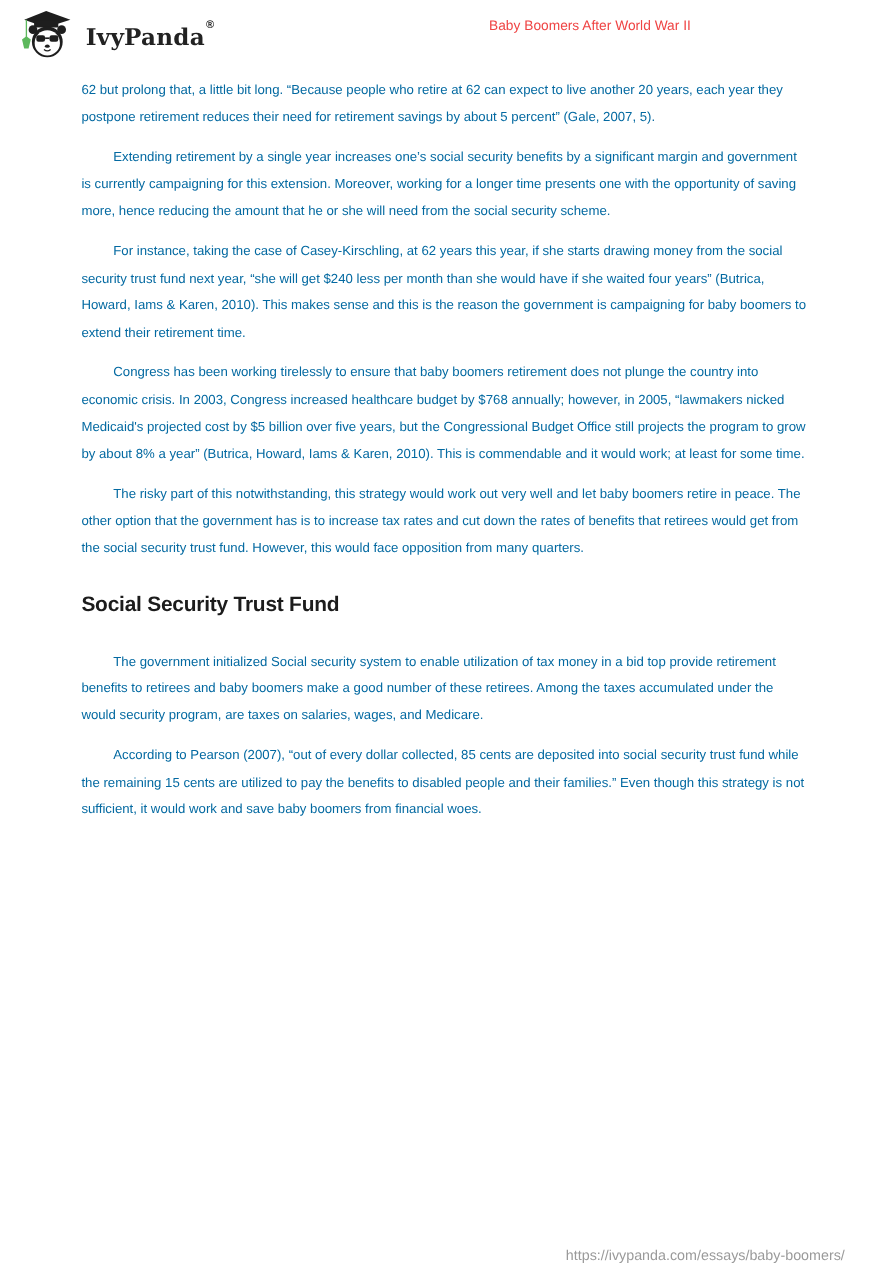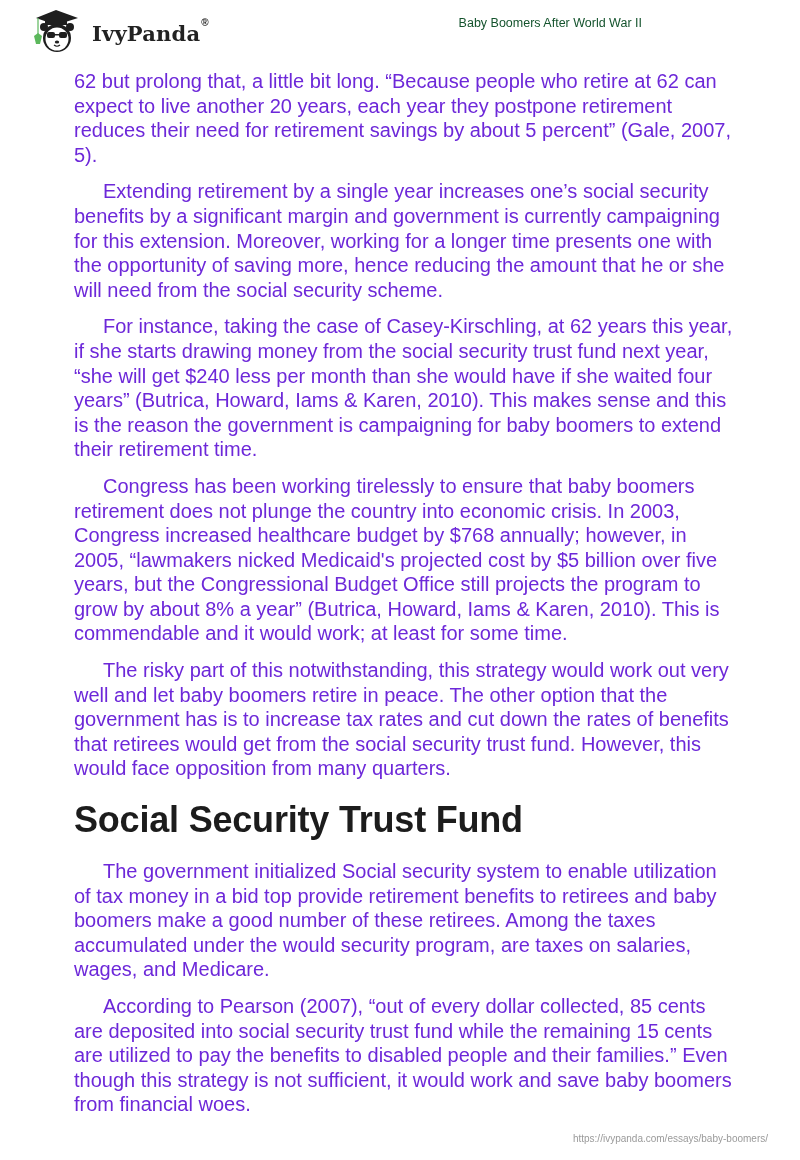--- a/index.html
+++ b/index.html
@@ -13,21 +13,20 @@
       position: relative;
       overflow: hidden;
       font-family: "Liberation Sans", sans-serif;
       color: #1f1f1f;
     }
     .header {
       position: absolute;
       left: 0; top: 0;
       width: 660px;
       height: 60px;
-      margin-left: 14px;
     }
     .logo {
       position: absolute;
       left: 16px;
       top: 8px;
       display: flex;
       align-items: center;
       height: 46px;
     }
     .logo-icon {
@@ -50,50 +49,50 @@
       vertical-align: top;
       position: relative;
       top: -4px;
       margin-left: 1px;
     }
     .doc-title {
       position: absolute;
       right: 32px;
       top: 16px;
       font-size: 12.5px;
-      color: #14532d;
+      color: #ef4444;
     }
     .content {
       position: absolute;
       left: 74px;
       top: 69px;
       width: 660px;
     }
     .content p {
       margin: 0 0 12px 0;
-      font-size: 20px;
+      font-size: 12px;
       line-height: 24.6px;
-      color: #6d28d9;
+      color: #0369a1;
     }
     .content p.indent {
       text-indent: 29px;
     }
     .content h2 {
-      font-size: 36px;
+      font-size: 19px;
       font-weight: bold;
       margin: 22px 0 22px 0;
       line-height: 34px;
       color: #1c1c1c;
       letter-spacing: -0.2px;
     }
     .footer-url {
       position: absolute;
       right: 32px;
       top: 1133px;
-      font-size: 10px;
+      font-size: 13px;
       color: #9a9a9a;
     }
   </style>
 </head>
 <body>
 
 <div class="header">
   <div class="logo">
     <svg class="logo-icon" viewBox="0 0 58 46" xmlns="http://www.w3.org/2000/svg">
 

